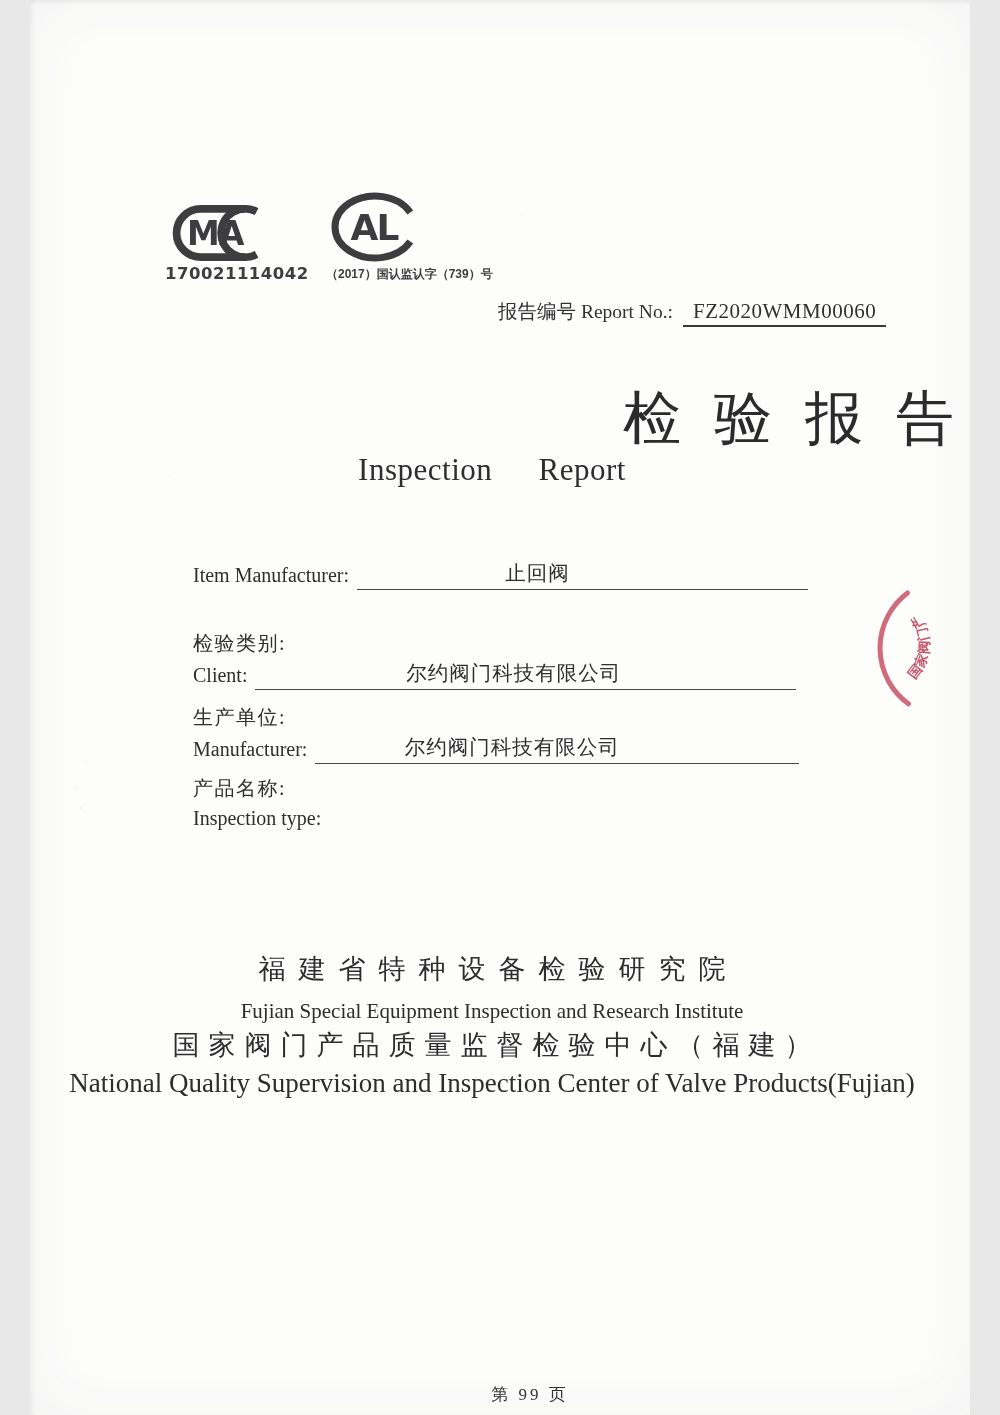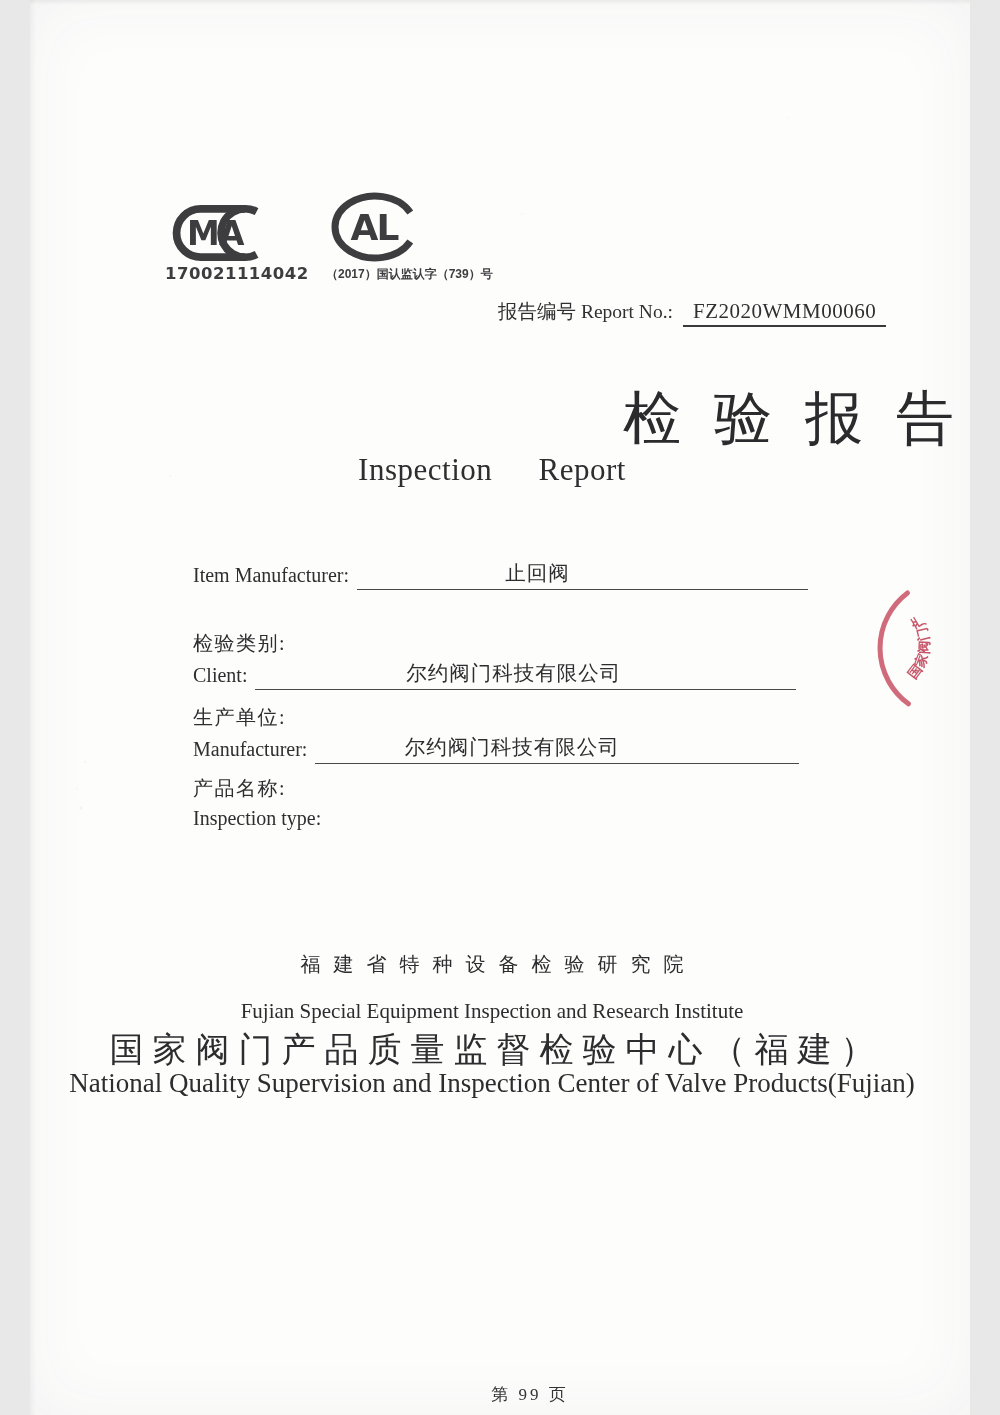--- a/index.html
+++ b/index.html
@@ -74,25 +74,25 @@
   .fvalue { font-size: 20.5px; letter-spacing: 1px; color: #2e2e30; padding-bottom: 2px; white-space: nowrap; }
   .shift-lg .fvalue { transform: translateX(-45px); }
   .shift-sm .fvalue { transform: translateX(-12px); }
   .f1 { top: 562px; width: 615px; }
   .f2 { top: 630px; width: 603px; }
   .f3 { top: 704px; width: 606px; }
   .f4 { top: 775px; width: 606px; }
 
   
   .inst-cn1-wrap { top: 951px; }
-  .inst-cn1 { display:inline-block; font-size: 20px; color:#2d2d2f; letter-spacing: 13px; margin-right:-13px; white-space:nowrap;text-align:right; }
+  .inst-cn1 { display:inline-block; font-size: 27px; color:#2d2d2f; letter-spacing: 13px; margin-right:-13px; white-space:nowrap;text-align:right; }
   .inst-en1-wrap { top: 999px; }
   .inst-en1 { display:inline-block; font-size: 21px; color:#2d2d2f; }
   .inst-cn2-wrap { top: 1027px; }
-  .inst-cn2 { display:inline-block; font-size: 34px; color:#2d2d2f; letter-spacing: 9px; margin-right:-9px; white-space:nowrap; }
+  .inst-cn2 { display:inline-block; font-size: 27px; color:#2d2d2f; letter-spacing: 9px; margin-right:-9px; white-space:nowrap; }
   .inst-en2-wrap { top: 1068px; }
   .inst-en2 { display:inline-block; font-size: 27px; color:#2d2d2f; }
 
   
   .footer { left: 0; top: 1383px; width: 1000px; text-align: center; font-size: 17px; letter-spacing: 3px; color: #333335; }
 
   
   .stamp-svg { left: 828px; top: 553px; }
 </style>
 </head>

